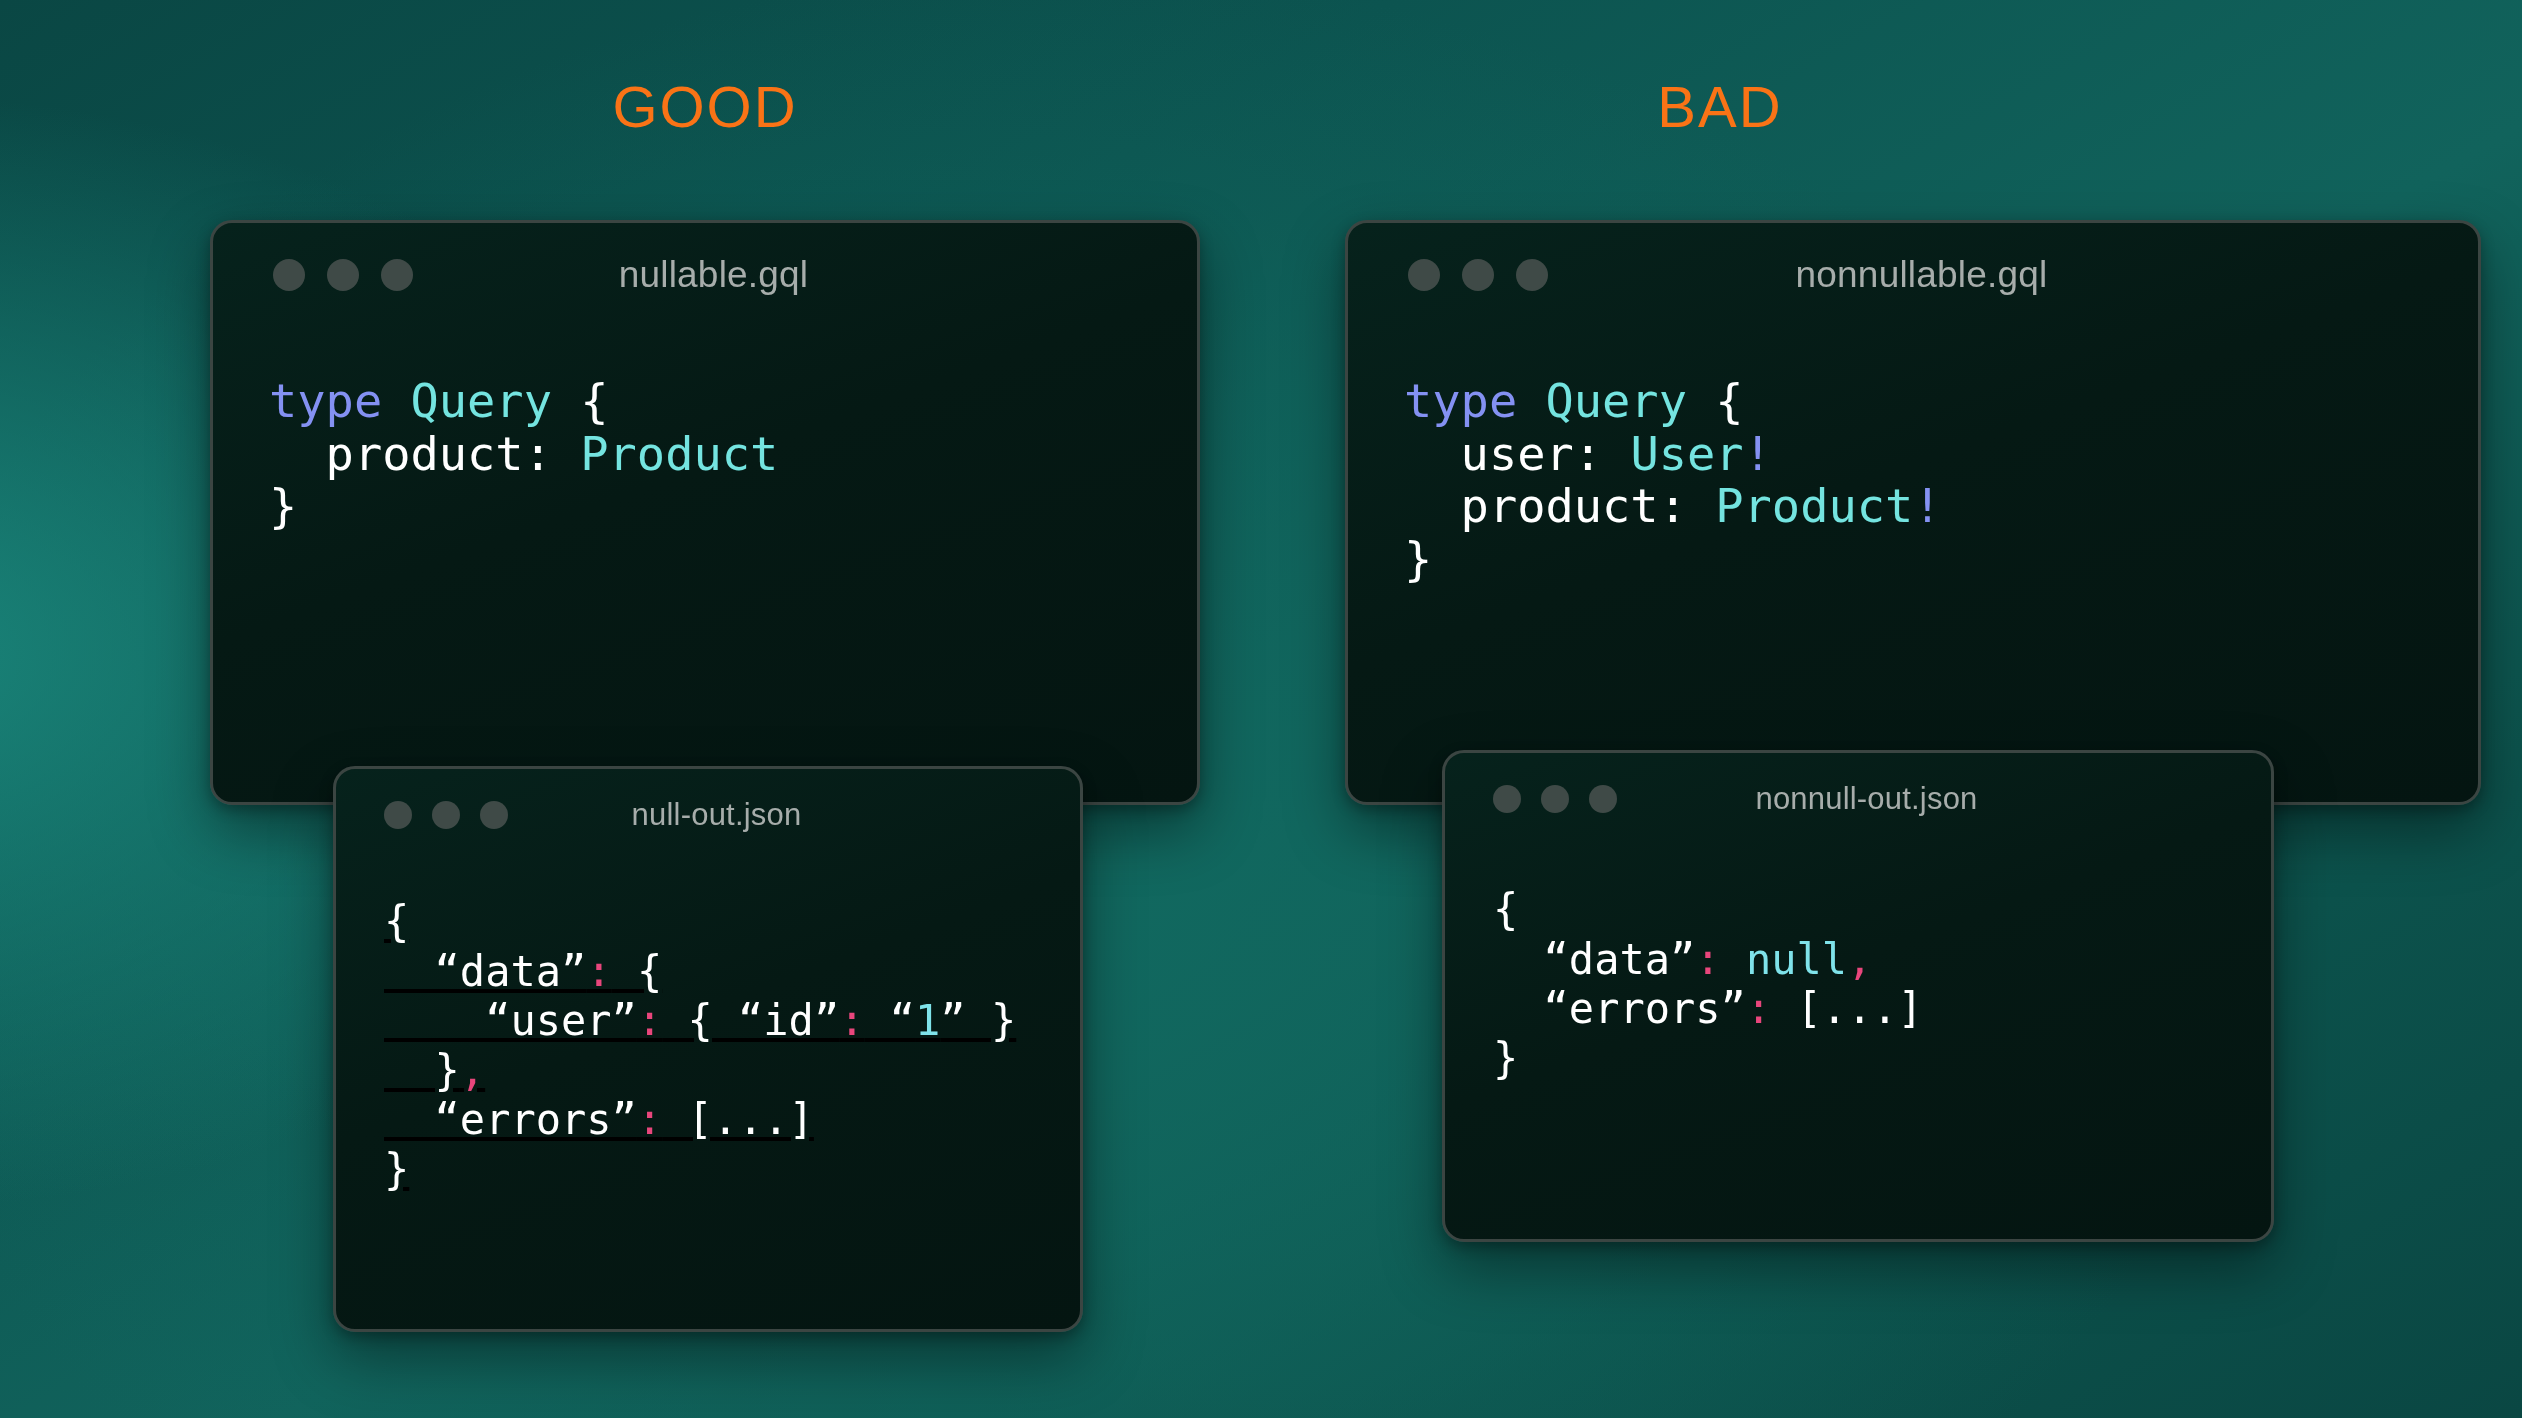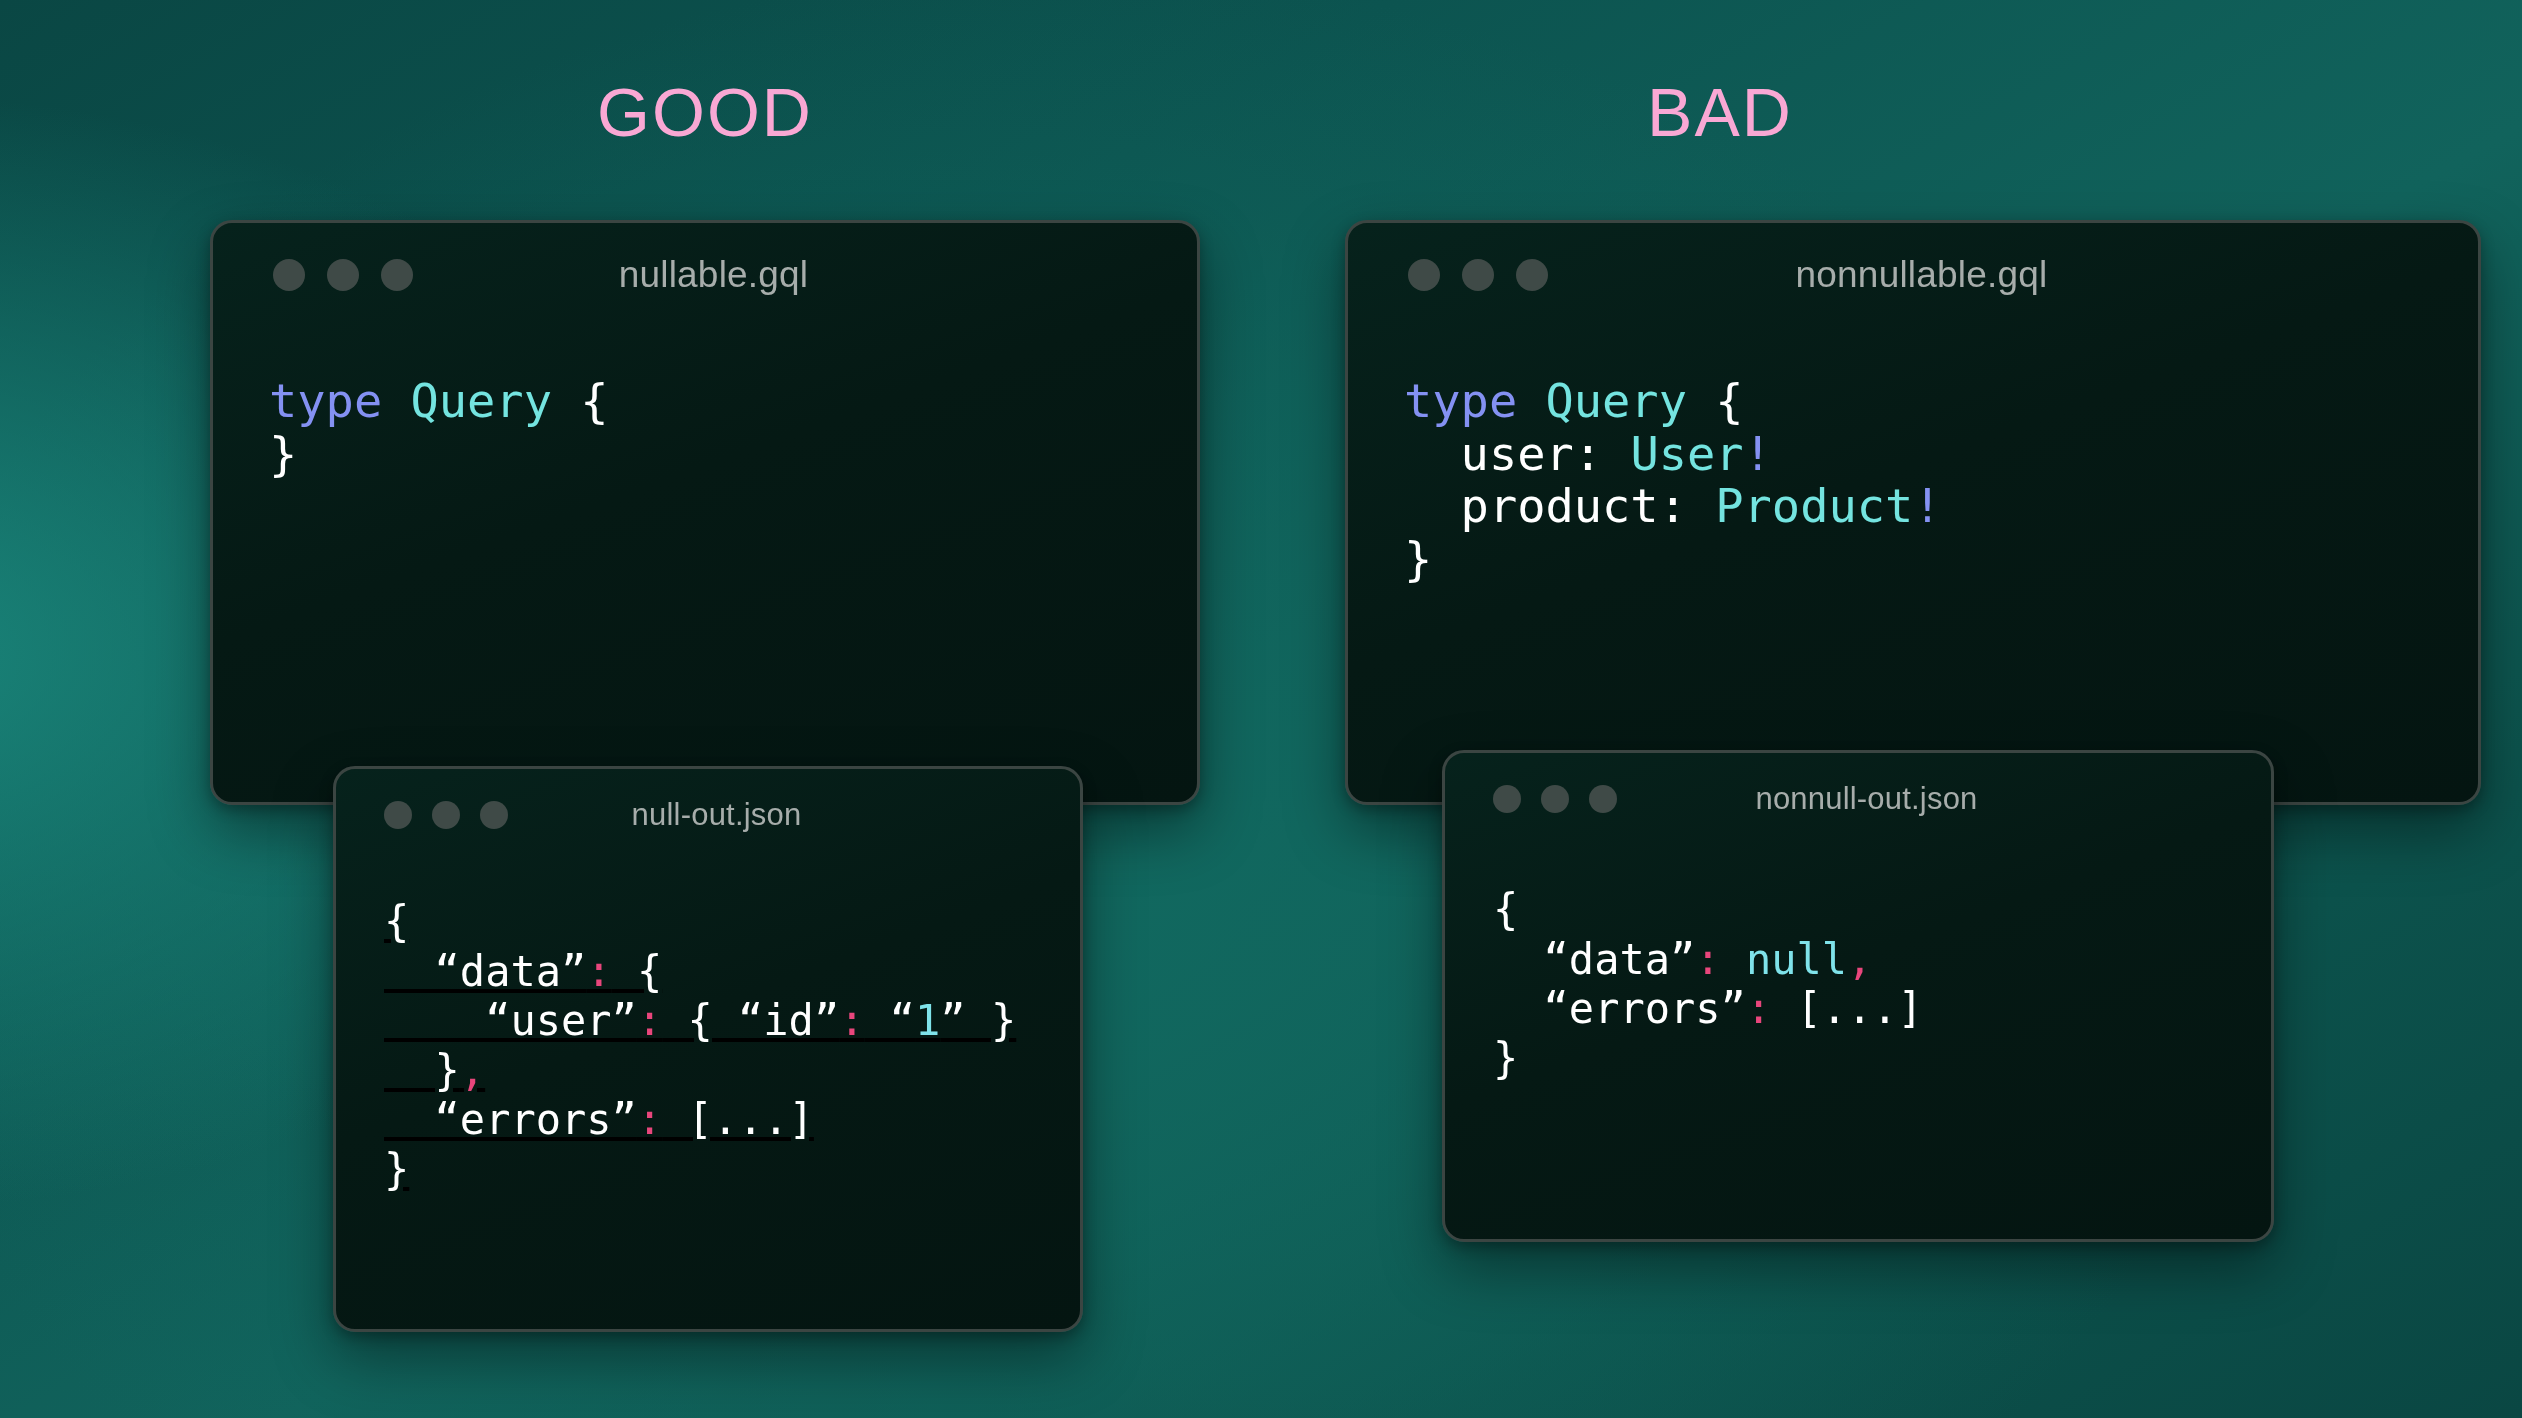--- a/index.html
+++ b/index.html
@@ -21,22 +21,22 @@
     inset: 0;
     background:
       radial-gradient(ellipse 1400px 900px at -5% 46%, #1a857a 0%, rgba(26,133,122,0.0) 62%),
       radial-gradient(ellipse 1700px 1300px at 42% 62%, #11685f 0%, rgba(17,104,95,0.0) 70%),
       linear-gradient(150deg, #0a4744 0%, #0c5450 28%, #11635c 55%, #0c524c 78%, #0a4743 100%);
   }
 
   
   .heading {
     position: absolute;
-    color: #f9a8d4;
-    font-size: 68px;
+    color: #f97316;
+    font-size: 58px;
     font-weight: 300;
     letter-spacing: 2px;
     line-height: 1;
     white-space: nowrap;
     text-align: center;
   }
   #heading-good { left: 330px; top: 78px; width: 750px; }
   #heading-bad  { left: 1345px; top: 78px; width: 750px; text-align: center; }
 
   
@@ -127,21 +127,21 @@
 
 <div class="window" id="win-gql-good">
   <div class="titlebar">
     <div class="dots">
       <span class="dot"></span>
       <span class="dot"></span>
       <span class="dot"></span>
     </div>
     <div class="wtitle">nullable.gql</div>
   </div>
-  <div class="code"><span class="ln"><span class="kw">type</span><span class="pn"> </span><span class="ty">Query</span><span class="pn"> {</span></span><span class="ln"><span class="pn">}</span></span></div>
+  <div class="code"><span class="ln"><span class="kw">type</span><span class="pn"> </span><span class="ty">Query</span><span class="pn"> {</span></span><span class="ln"><span class="pn">  product: </span><span class="ty">Product</span></span><span class="ln"><span class="pn">}</span></span></div>
 </div>
 
 <div class="window" id="win-json-good">
   <div class="titlebar" style="height:92px">
     <div class="dots small">
       <span class="dot"></span>
       <span class="dot"></span>
       <span class="dot"></span>
     </div>
     <div class="wtitle small">null-out.json</div>

